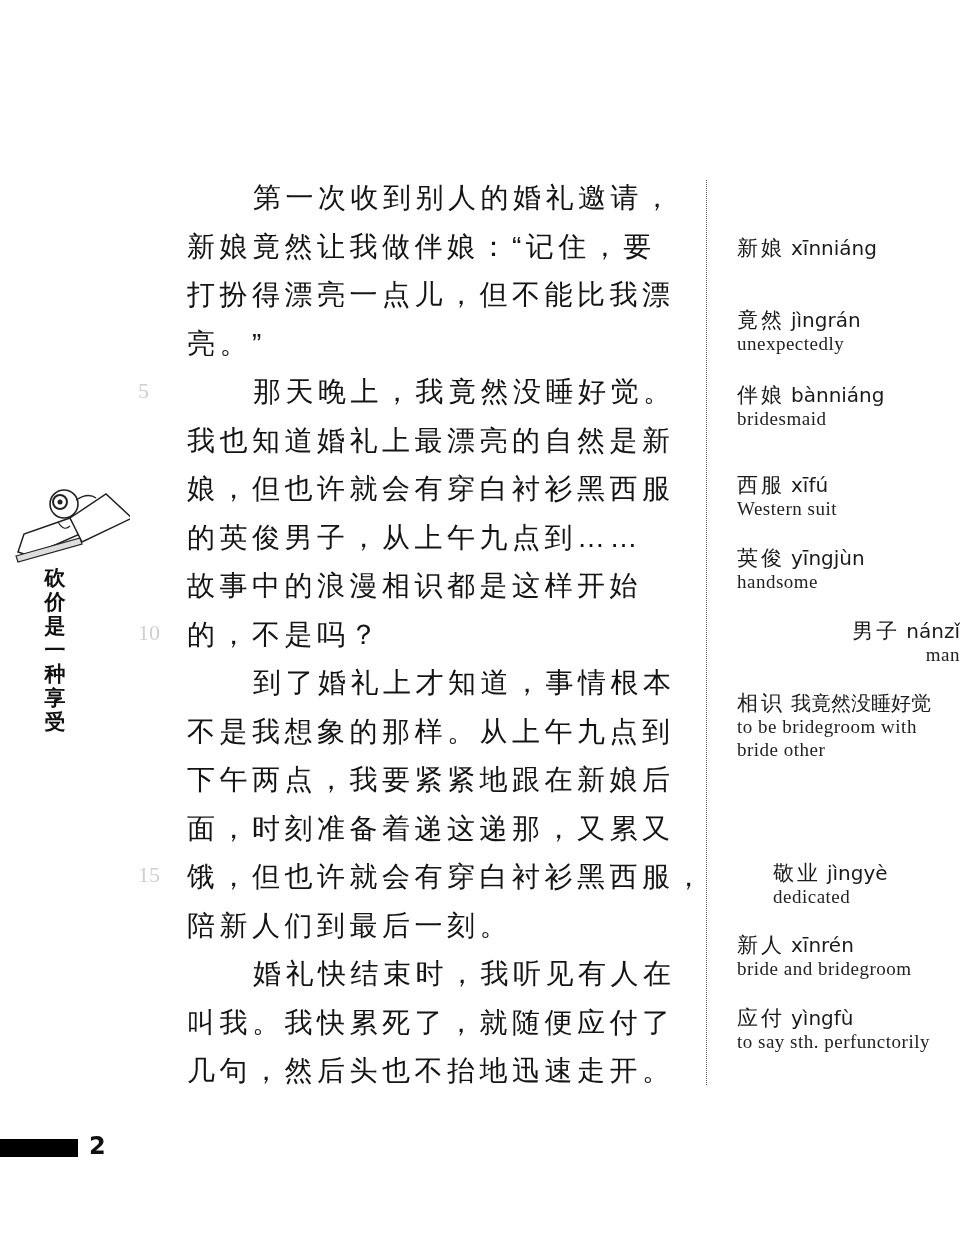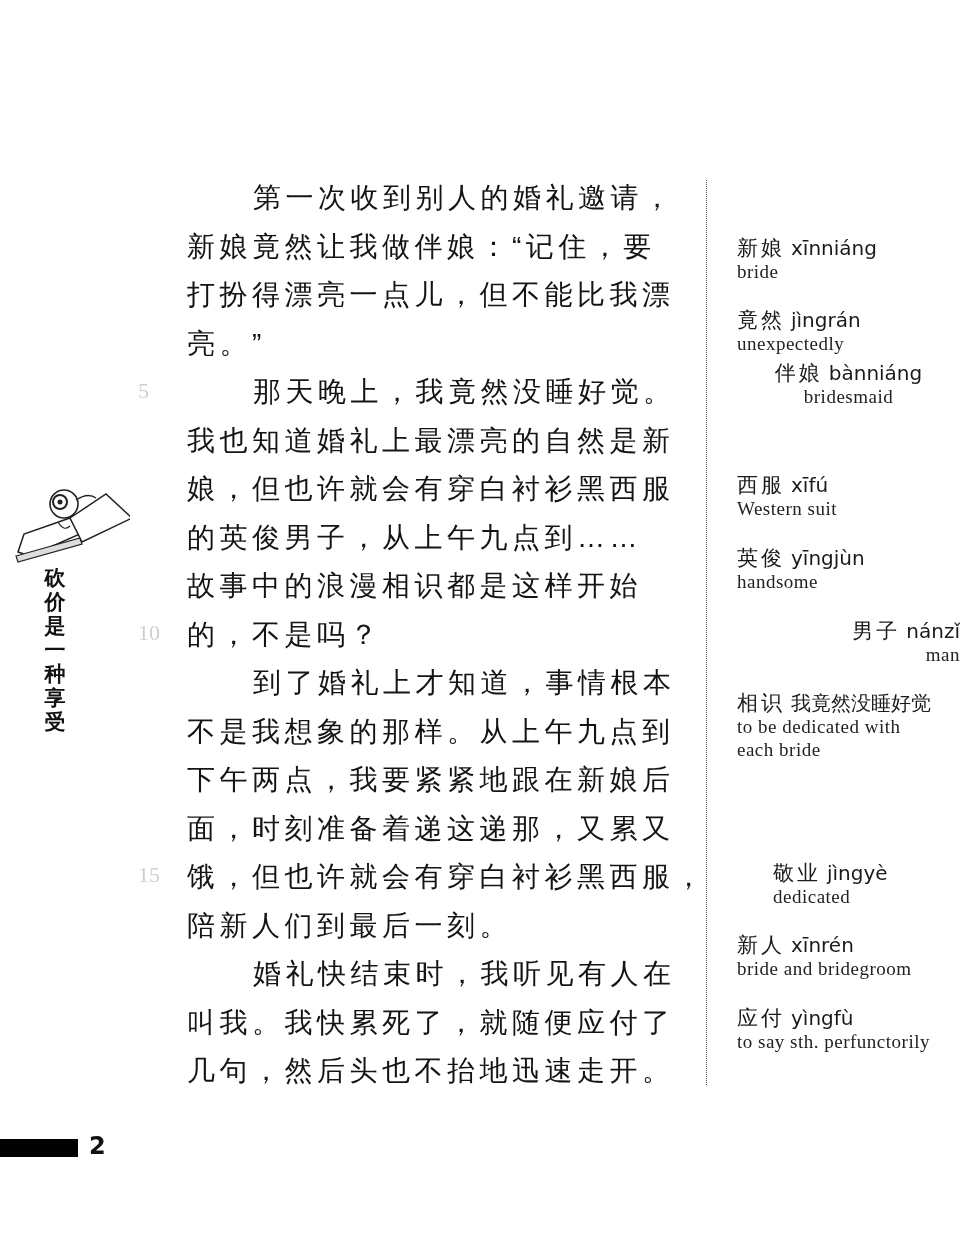--- a/index.html
+++ b/index.html
@@ -74,46 +74,45 @@
       <div class="line indent">婚礼快结束时，我听见有人在</div>
       <div class="line">叫我。我快累死了，就随便应付了</div>
       <div class="line">几句，然后头也不抬地迅速走开。</div>
     </div>
 
   <div class="divider"></div>
 
   <div id="glossary">
       <div class="gloss" style="top: 236px;">
         <div class="g-head"><span class="hz">新娘</span><span class="py">xīnniáng</span></div>
-        <div class="g-def">bride</div>
       </div>
       <div class="gloss" style="top: 308px;">
         <div class="g-head"><span class="hz">竟然</span><span class="py">jìngrán</span></div>
         <div class="g-def">unexpectedly</div>
       </div>
-      <div class="gloss" style="top: 361px; text-align: center;">
+      <div class="gloss" style="top: 383px;">
         <div class="g-head"><span class="hz">伴娘</span><span class="py">bànniáng</span></div>
         <div class="g-def">bridesmaid</div>
       </div>
       <div class="gloss" style="top: 473px;">
         <div class="g-head"><span class="hz">西服</span><span class="py">xīfú</span></div>
         <div class="g-def">Western suit</div>
       </div>
       <div class="gloss" style="top: 546px;">
         <div class="g-head"><span class="hz">英俊</span><span class="py">yīngjùn</span></div>
         <div class="g-def">handsome</div>
       </div>
       <div class="gloss" style="top: 619px; text-align: right;">
         <div class="g-head"><span class="hz">男子</span><span class="py">nánzǐ</span></div>
         <div class="g-def">man</div>
       </div>
       <div class="gloss" style="top: 691px;">
         <div class="g-head"><span class="hz">相识</span><span class="py">我竟然没睡好觉</span></div>
-        <div class="g-def">to be dedicated with</div>
-        <div class="g-def">each bride</div>
+        <div class="g-def">to be bridegroom with</div>
+        <div class="g-def">bride other</div>
       </div>
       <div class="gloss" style="top: 861px; margin-left: 36px;">
         <div class="g-head"><span class="hz">敬业</span><span class="py">jìngyè</span></div>
         <div class="g-def">dedicated</div>
       </div>
       <div class="gloss" style="top: 933px;">
         <div class="g-head"><span class="hz">新人</span><span class="py">xīnrén</span></div>
         <div class="g-def">bride and bridegroom</div>
       </div>
       <div class="gloss" style="top: 1006px;">

